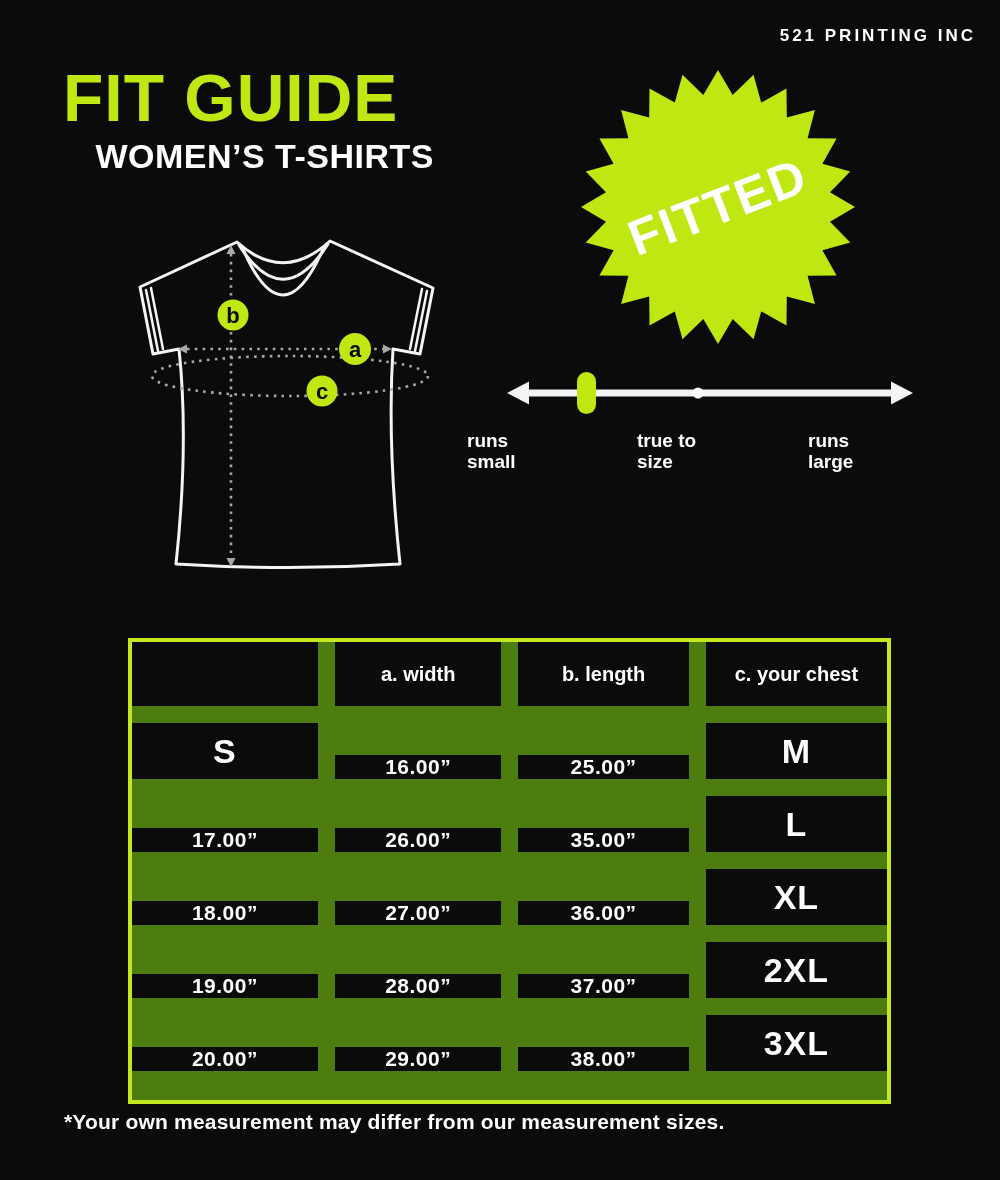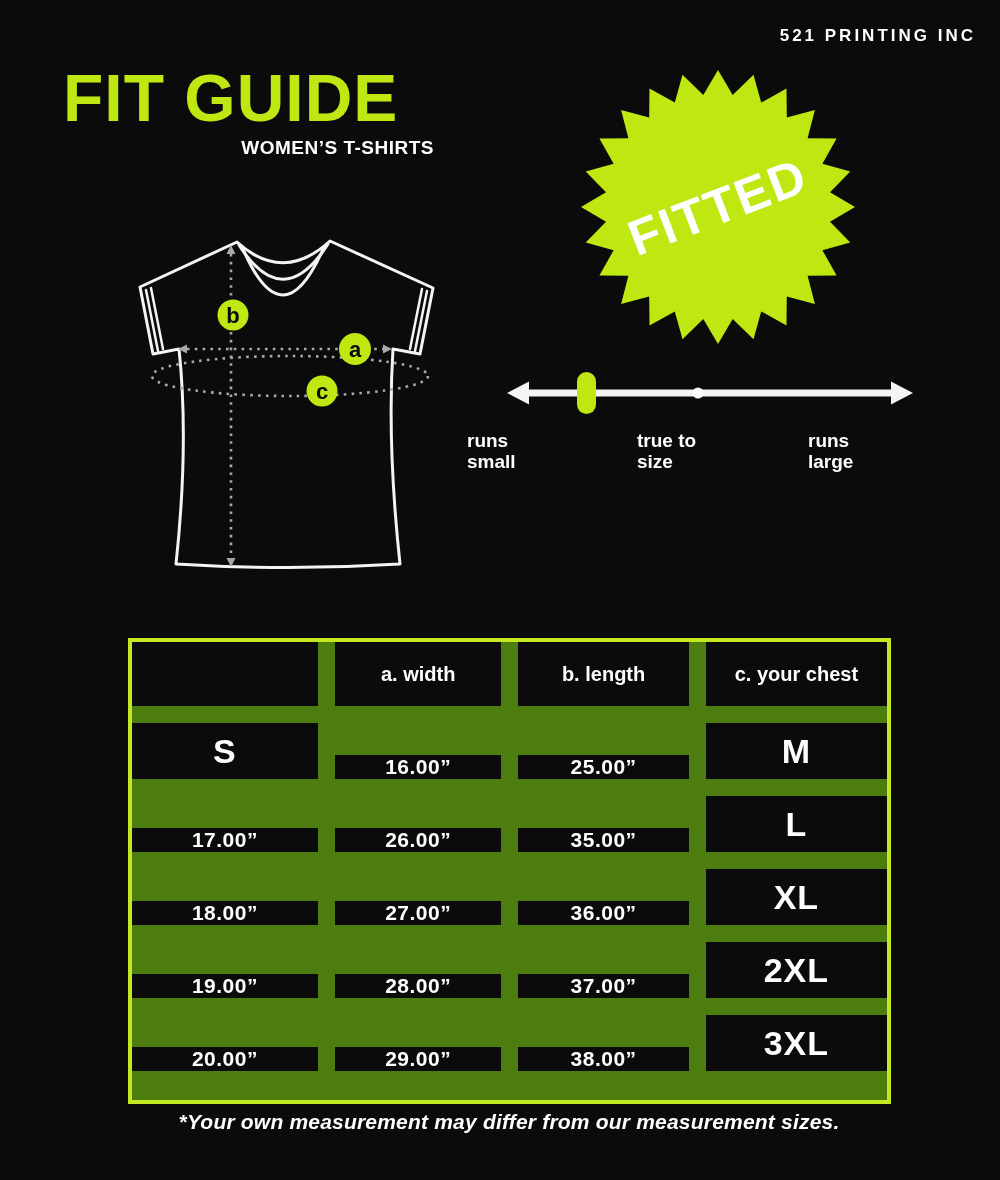--- a/index.html
+++ b/index.html
@@ -11,21 +11,21 @@
   .brand{
     position:absolute;top:26px;right:24px;
     font-size:17px;font-weight:bold;letter-spacing:3px;color:#fefefe;
   }
   .title{
     position:absolute;left:63px;top:60px;
     font-size:66px;font-weight:bold;color:#bfe712;letter-spacing:1px;
   }
   .subtitle{
     position:absolute;left:64px;top:137px;width:370px;text-align:right;
-    font-size:19px;font-weight:bold;color:#fdfdfd;letter-spacing:0.5px;
+    font-size:34px;font-weight:bold;color:#fdfdfd;letter-spacing:0.5px;
   }
   .tshirt-svg{position:absolute;left:125px;top:228px;}
   .badge-svg{position:absolute;left:579px;top:68px;}
   .scale-svg{position:absolute;left:505px;top:368px;}
   .scale-label{
     position:absolute;top:430px;width:140px;
     font-size:19px;font-weight:bold;line-height:1.12;white-space:pre-line;
     color:#fdfdfd;
   }
   .scale-label.l1{left:467px;}
@@ -40,22 +40,22 @@
     gap:17px;
   }
   .cell{
     background:#0b0b0b;display:flex;align-items:center;justify-content:center;
     font-weight:bold;color:#fdfdfd;
   }
   .cell.head{font-size:20px;}
   .cell.size{font-size:34px;letter-spacing:1px;}
   .cell.val{font-size:21px;letter-spacing:0.5px;margin-top:32px;}
   .footnote{
-    position:absolute;left:64px;top:1110px;width:890px;text-align:center;
-    font-size:21px;font-weight:bold;color:#fdfdfd;letter-spacing:0.2px;font-style:italic;
+    position:absolute;left:64px;top:1110px;width:890px;text-align:left;
+    font-size:21px;font-weight:bold;color:#fdfdfd;letter-spacing:0.2px;
   }
   svg text{font-family:"Liberation Sans",sans-serif;}
 </style>
 </head>
 <body>
 
 <div class="stage">
 
   <div class="brand">521 PRINTING INC</div>
 

